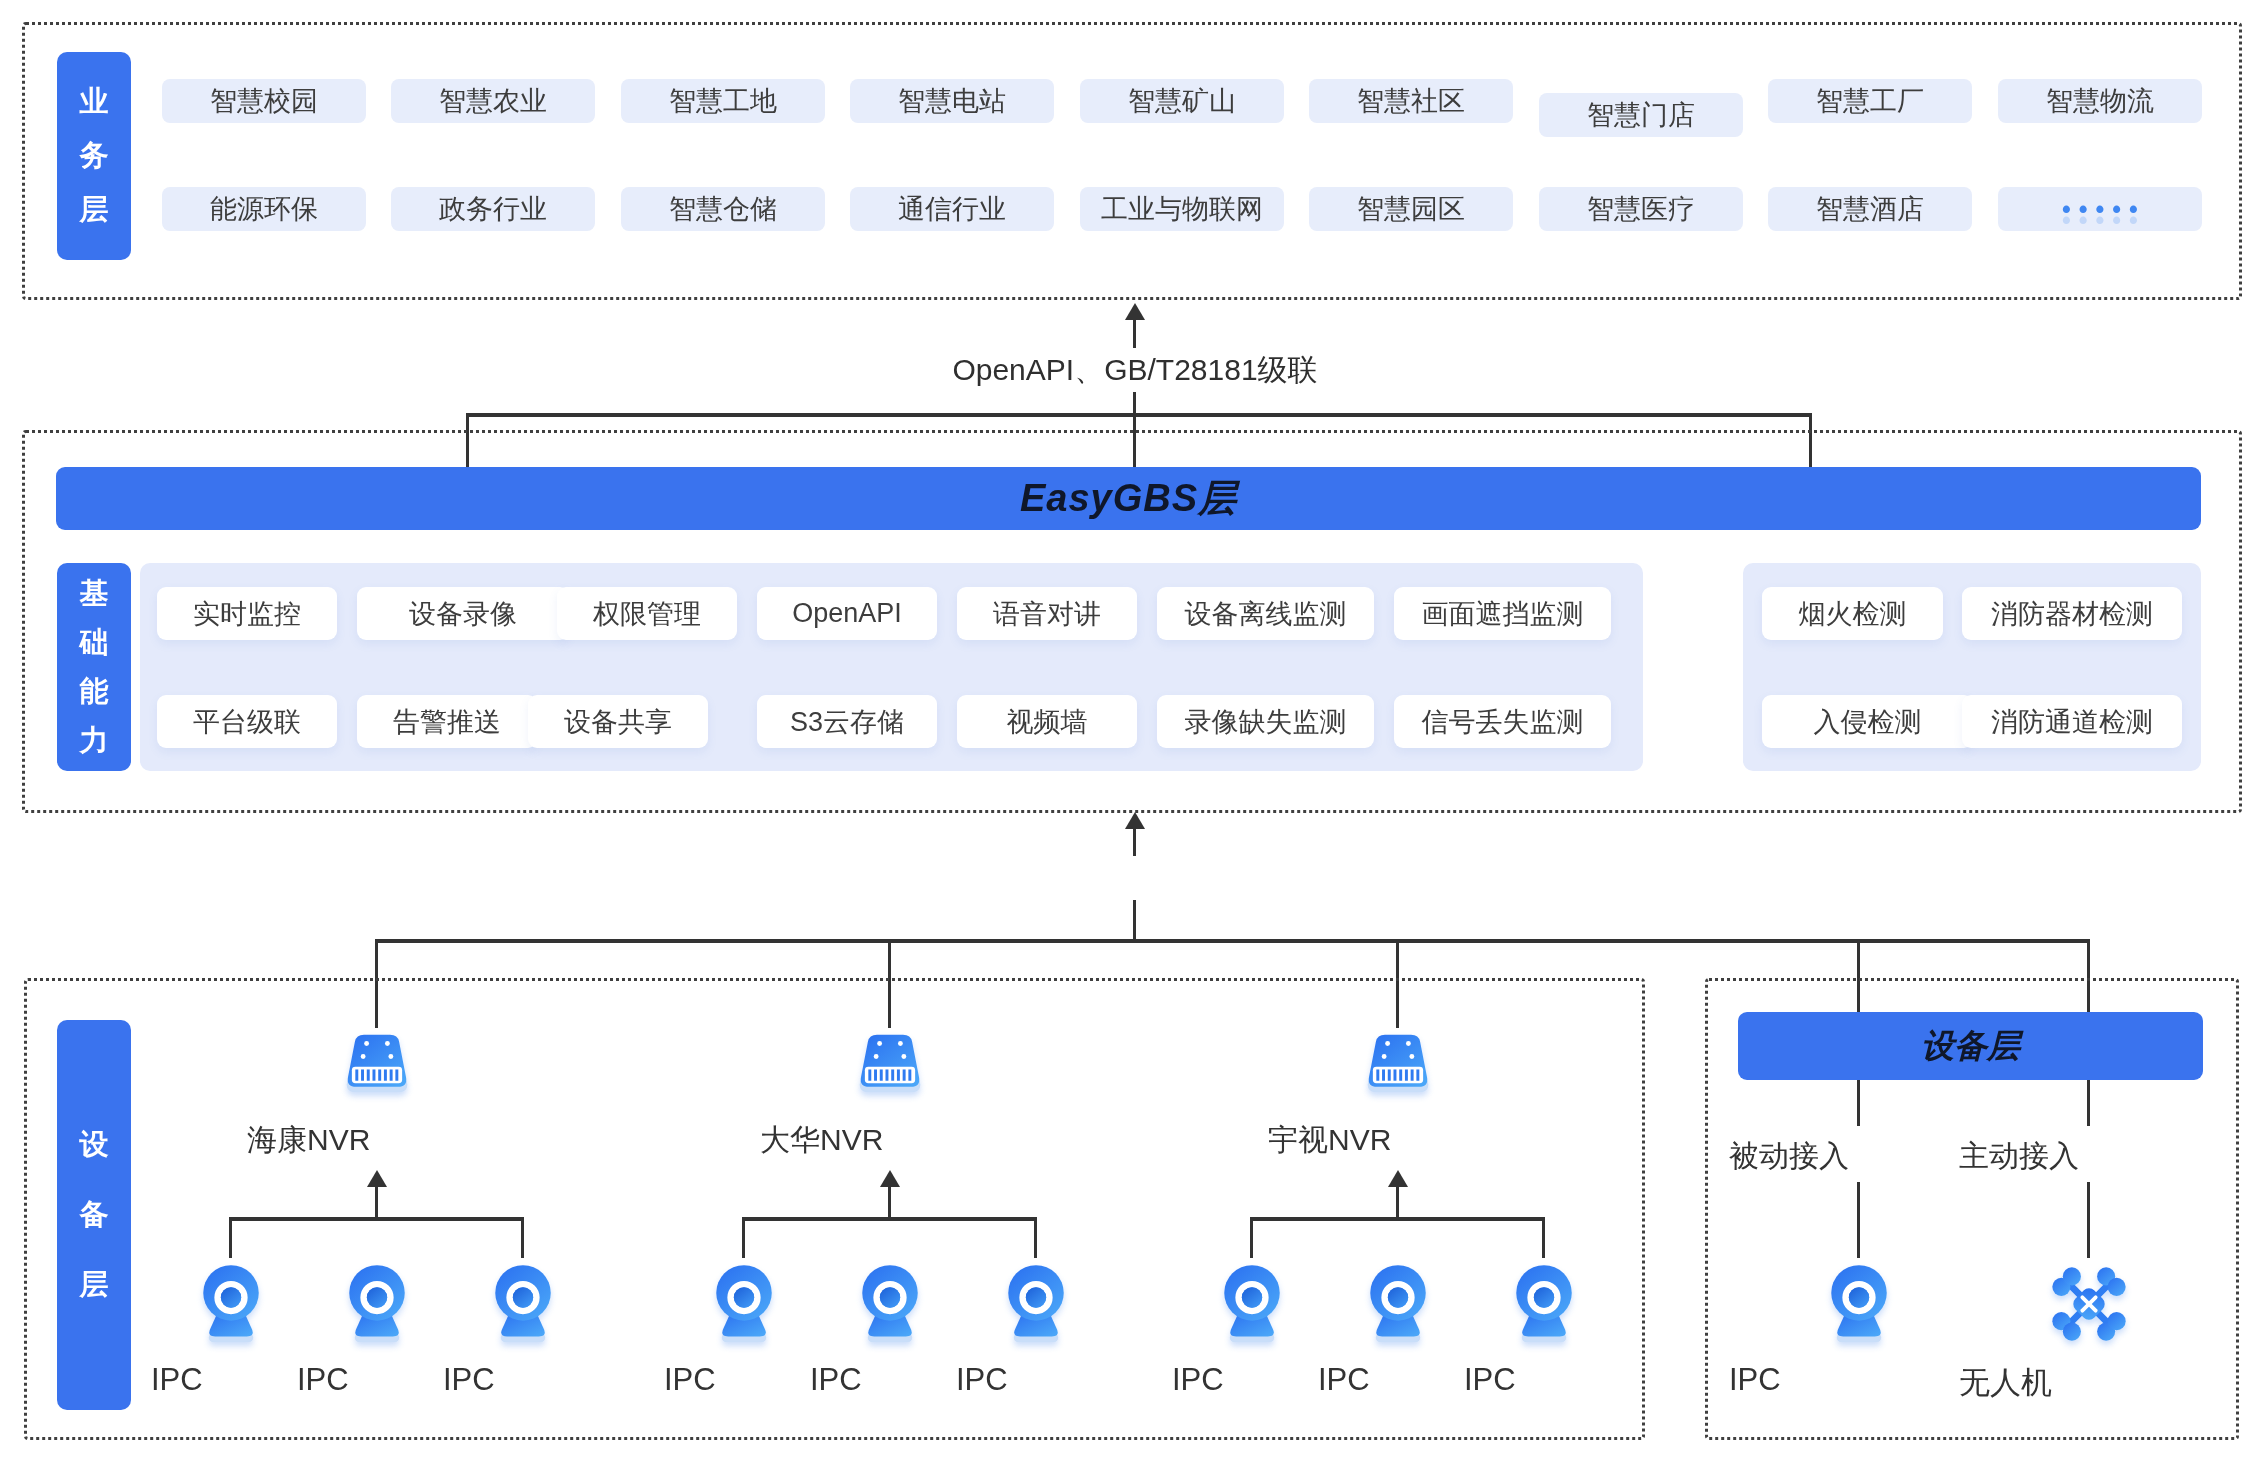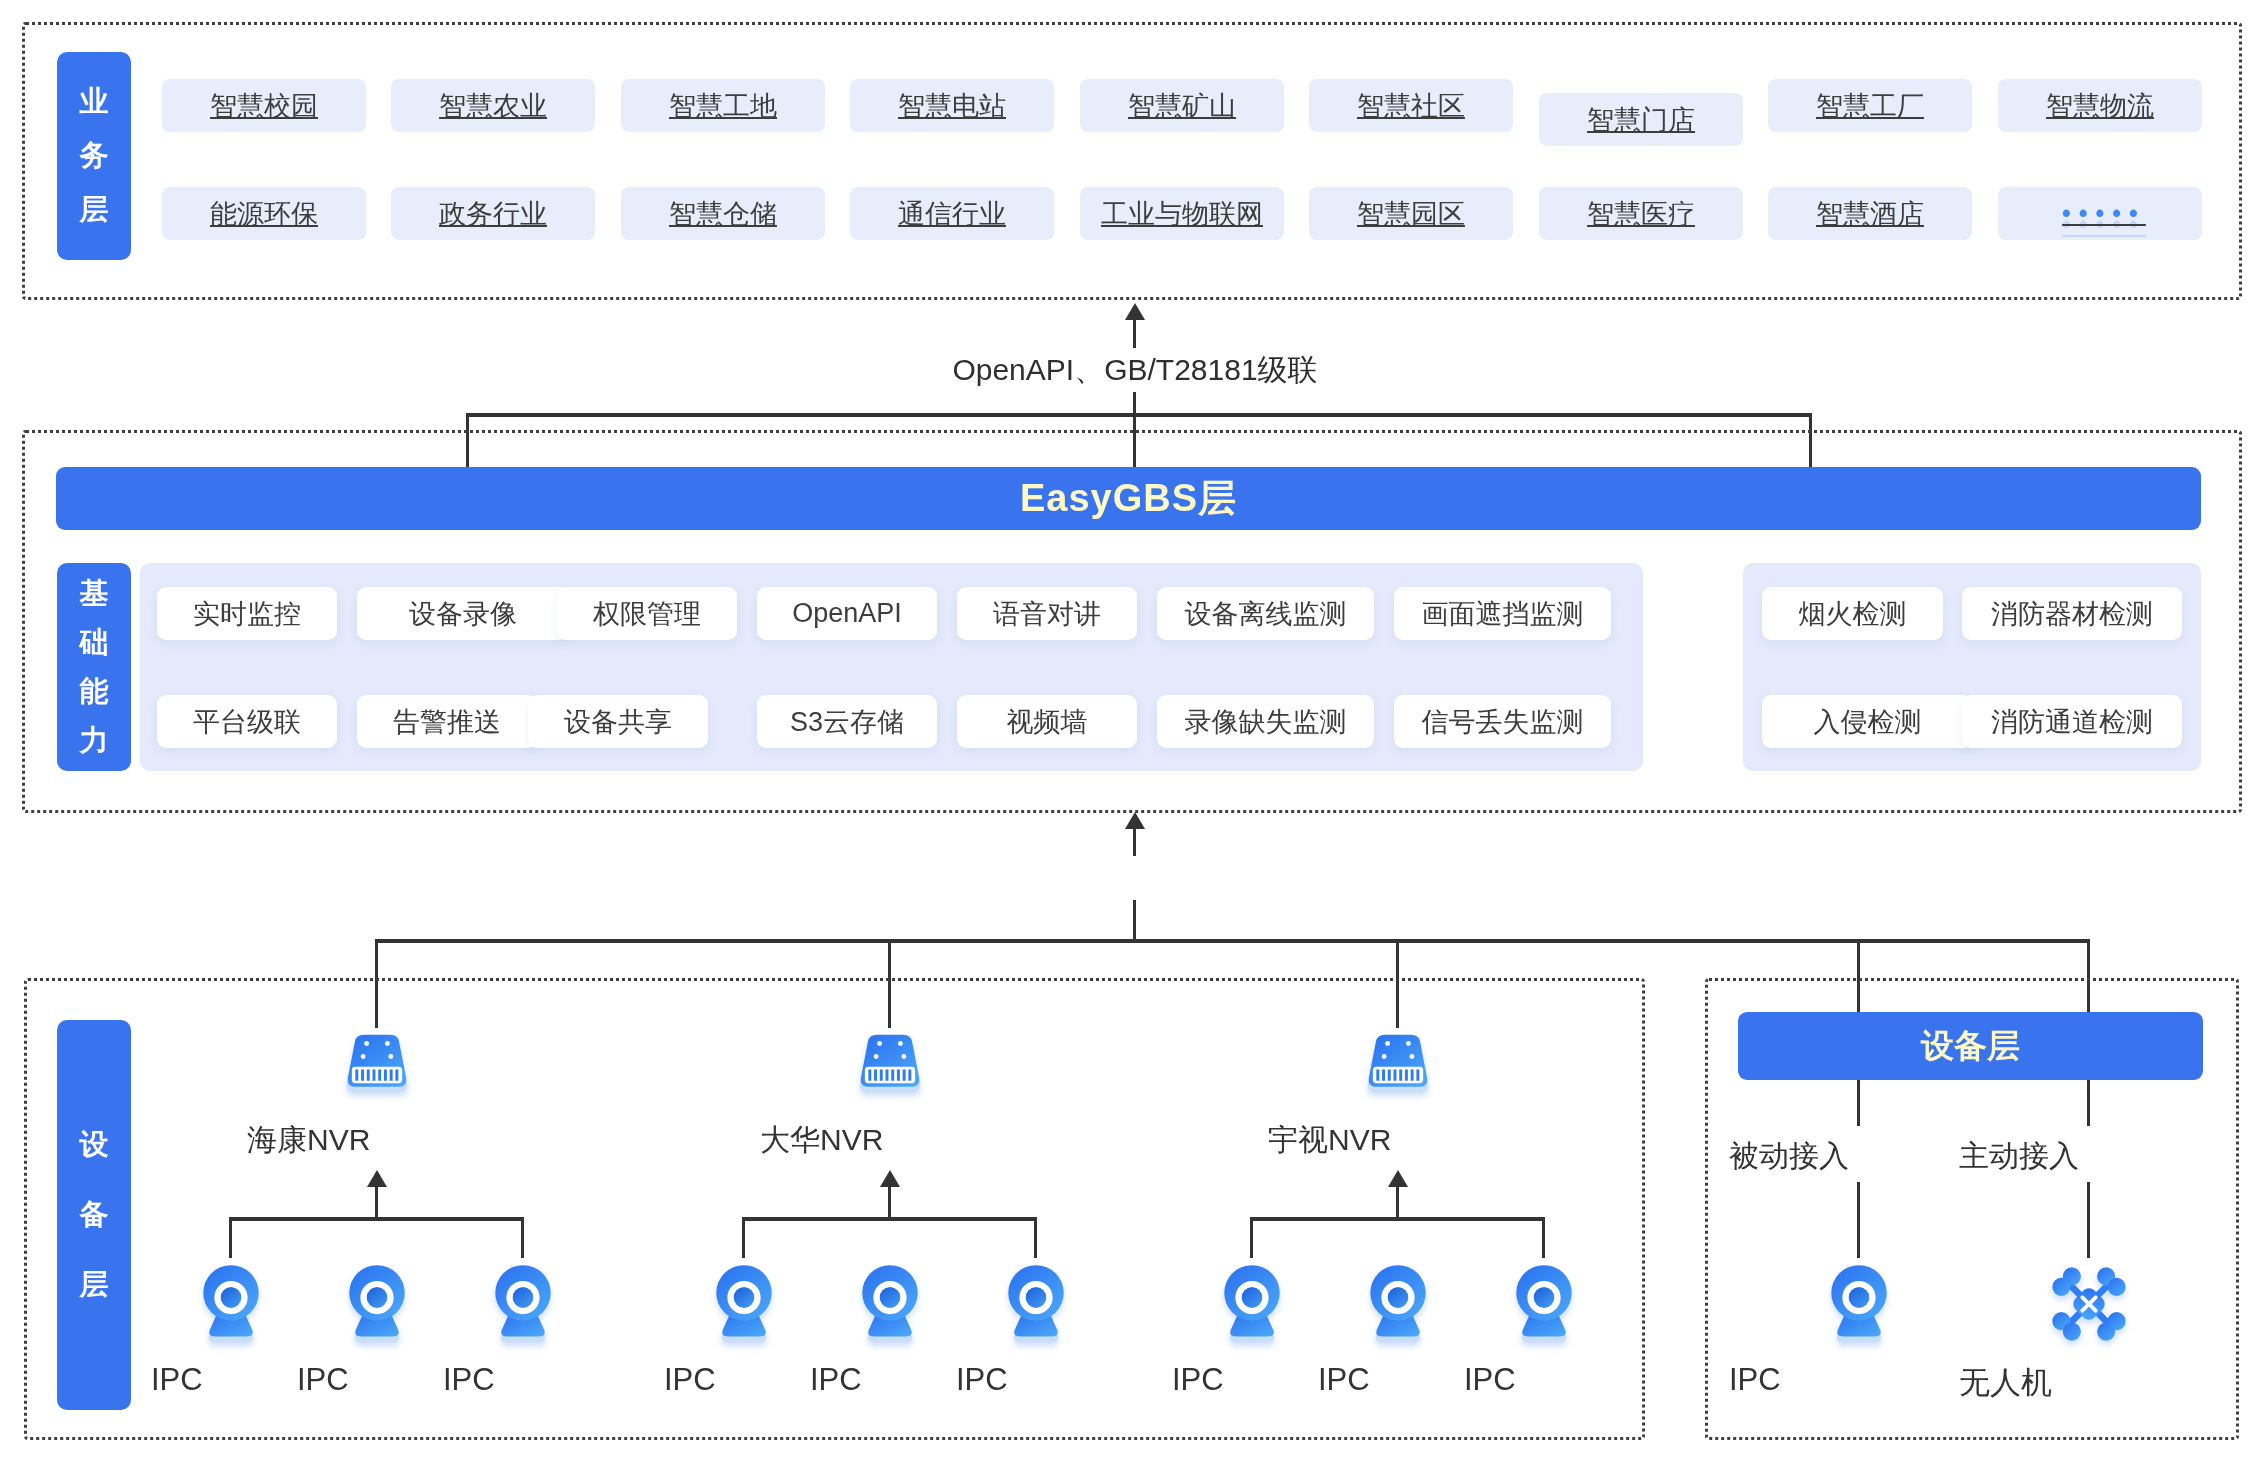--- a/index.html
+++ b/index.html
@@ -6,29 +6,29 @@
   #stage{position:relative;width:2260px;height:1460px;background:#fff;
          font-family:"Liberation Sans","DejaVu Sans",sans-serif;color:#3d3d3d;overflow:hidden;}
 
   .dotted-box{position:absolute;border:3px dotted #3f3f3f;border-radius:4px;background:transparent;}
 
   .vlabel{position:absolute;background:#3a73ee;border-radius:10px;display:flex;}
   .vtext{display:flex;flex-direction:column;align-items:center;justify-content:center;
          width:100%;color:#fff;font-size:29px;font-weight:600;}
   .gap-sm{gap:9px}.gap-md{gap:14px}.gap-lg{gap:30px}
 
-  .chip{position:absolute;height:53px;background:#e7edfb;border-radius:8px;
-        display:flex;align-items:center;justify-content:center;font-size:27px;color:#3d3d3d;text-decoration:underline;}
+  .chip{position:absolute;height:44px;background:#e7edfb;border-radius:8px;
+        display:flex;align-items:center;justify-content:center;font-size:27px;color:#3d3d3d;}
   .chip-white{position:absolute;height:53px;background:#ffffff;border-radius:9px;
         display:flex;align-items:center;justify-content:center;font-size:27px;color:#3d3d3d;
         box-shadow:0 4px 10px rgba(90,130,210,0.10);}
   .panel{position:absolute;background:#e4eafb;border-radius:10px;}
 
   .banner{position:absolute;background:#3a73ee;border-radius:9px;display:flex;
-          align-items:center;justify-content:center;color:#fef9c3;font-weight:bold;}
+          align-items:center;justify-content:center;color:#0f172a;font-weight:bold;font-style:italic;}
 
   .vline{position:absolute;width:3px;background:#333;}
   .hline{position:absolute;height:4px;background:#333;}
   .arrow-up{position:absolute;width:0;height:0;border-left:10px solid transparent;
             border-right:10px solid transparent;border-bottom:17px solid #333;}
 
   .conn-label{position:absolute;text-align:center;font-size:30px;color:#2f2f2f;background:#fff;}
   .node-label{position:absolute;text-align:left;font-size:30px;color:#333;}
   .icon{position:absolute;}
   .icon svg{display:block;filter:drop-shadow(0 4px 3px rgba(140,180,245,0.45));}

